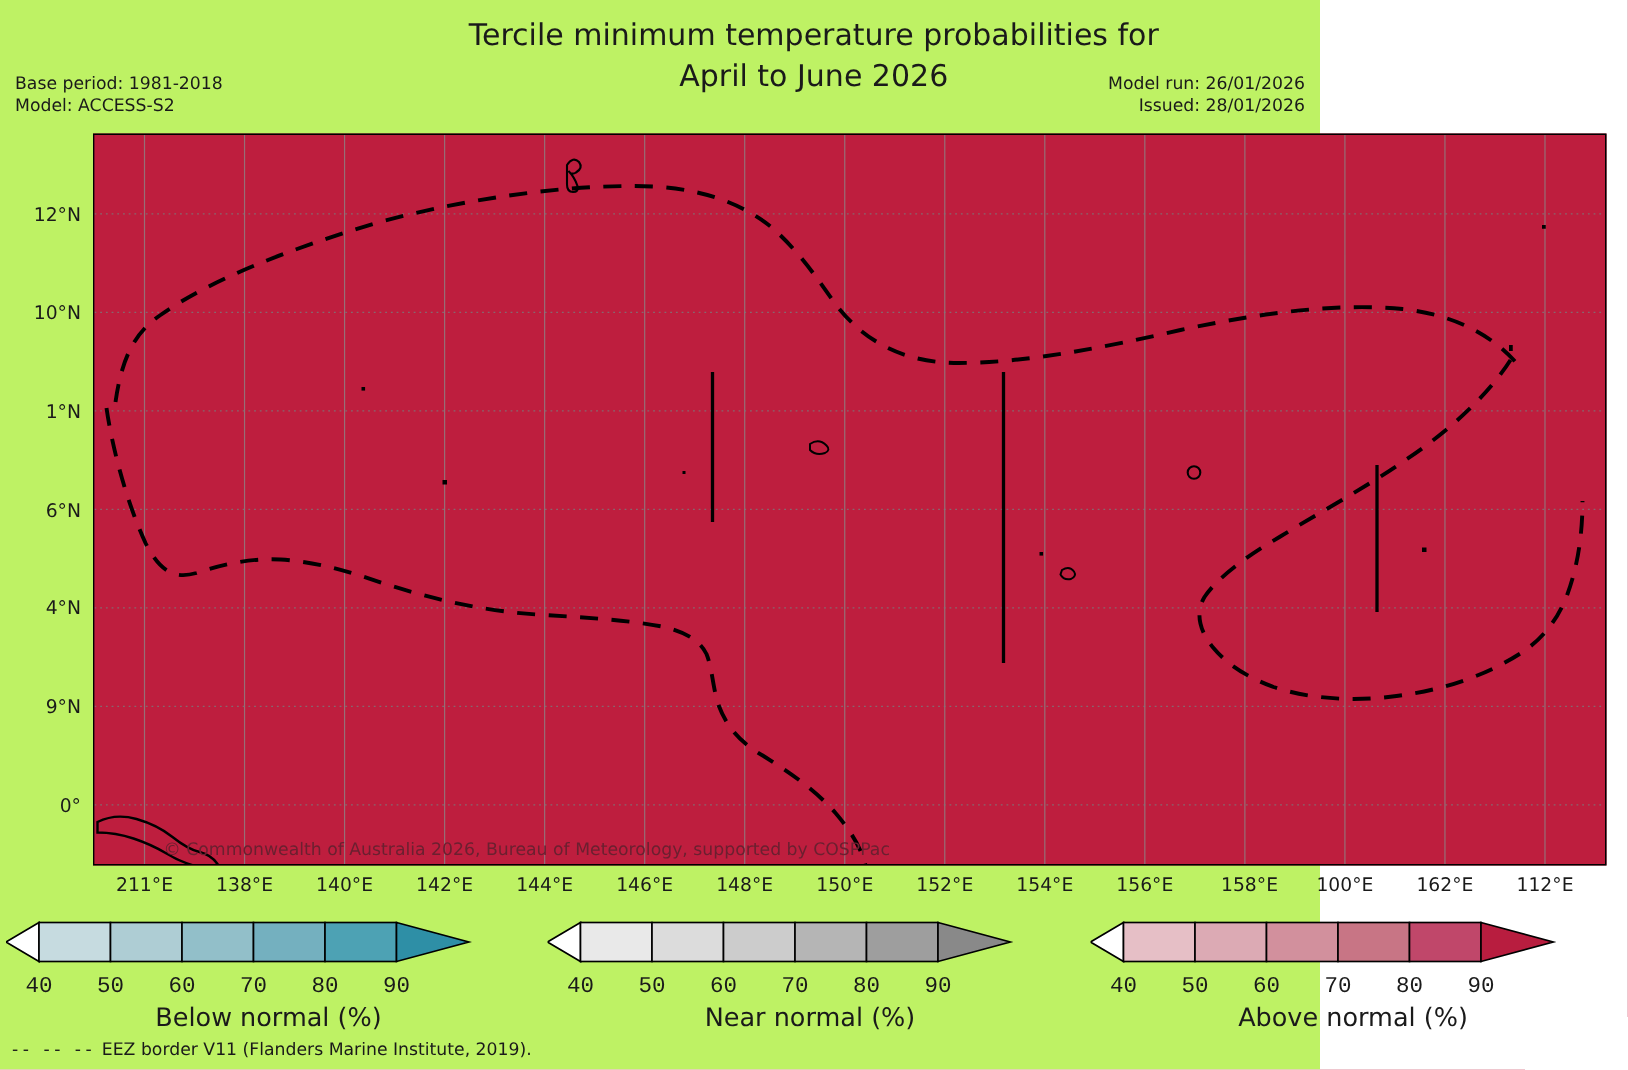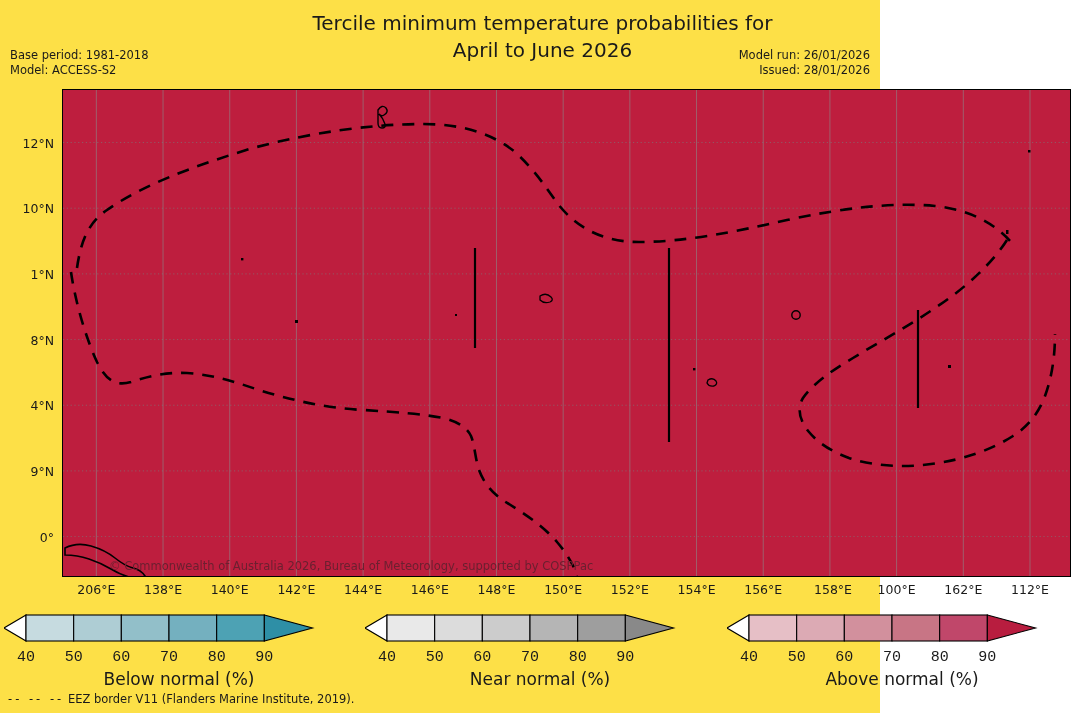--- a/index.html
+++ b/index.html
@@ -1,21 +1,21 @@
 <!DOCTYPE html>
 <html><head>
 <meta charset="utf-8">
 <style>
   html,body{margin:0;padding:0;background:#ffffff;}
   body{
     width:1085px;height:713px;
     font-family:"DejaVu Sans","Liberation Sans",sans-serif;
     color:#000;position:relative;overflow:hidden;
   }
-  .figure{position:absolute;left:0;top:0;width:880px;height:713px;background:#fde047;}
+  .figure{position:absolute;left:0;top:0;width:880px;height:713px;background:#bef264;}
 
   
   .title{
     position:absolute;left:0;top:10px;width:1085px;text-align:center;
     font-size:20px;line-height:27px;color:#1a1a1a;font-weight:400;
   }
   .title .l2{display:block;}
   .meta-left{
     position:absolute;left:10px;top:48px;font-size:11.5px;line-height:15px;
     color:#1a1a1a;text-align:left;
@@ -89,21 +89,21 @@
 
   <div class="meta-right">
     <div>Model run: 26/01/2026</div>
     <div>Issued: 28/01/2026</div>
   </div>
 
   <div class="ylabels" id="ylabels">
       <span style="top: 53.5405px;">12°N</span>
       <span style="top: 119.216px;">10°N</span>
       <span style="top: 184.892px;">1°N</span>
-      <span style="top: 250.568px;">8°N</span>
+      <span style="top: 250.568px;">6°N</span>
       <span style="top: 316.243px;">4°N</span>
       <span style="top: 381.919px;">9°N</span>
       <span style="top: 447.595px;">0°</span>
     </div>
 
   <div class="map-frame">
     <div class="map-fill"></div>
 
     <svg class="map-svg" viewBox="0 0 1007 486" preserveAspectRatio="none">
 
@@ -185,21 +185,21 @@
       <path fill="#000" d="M 630 278 l 2.4 0 l 0 2.4 l -2.4 0 z"></path>
       <path fill="#000" d="M 885 275 l 3 0 l 0 3 l -3 0 z"></path>
       <path fill="#000" d="M 965 60 l 2.5 0 l 0 2.5 l -2.5 0 z"></path>
       <path fill="#000" d="M 943 140 l 2.5 0 l 0 4 l -2.5 0 z"></path>
     </svg>
 
     <div class="copyright" style="left:46px;top:469px;position:absolute;">© Commonwealth of Australia 2026, Bureau of Meteorology, supported by COSPPac</div>
   </div>
 
   <div class="xlabels" id="xlabels">
-      <span style="left: 34.3444px; top: 2px;">206°E</span>
+      <span style="left: 34.3444px; top: 2px;">211°E</span>
       <span style="left: 101.033px; top: 2px;">138°E</span>
       <span style="left: 167.722px; top: 2px;">140°E</span>
       <span style="left: 234.411px; top: 2px;">142°E</span>
       <span style="left: 301.099px; top: 2px;">144°E</span>
       <span style="left: 367.788px; top: 2px;">146°E</span>
       <span style="left: 434.477px; top: 2px;">148°E</span>
       <span style="left: 501.166px; top: 2px;">150°E</span>
       <span style="left: 567.854px; top: 2px;">152°E</span>
       <span style="left: 634.543px; top: 2px;">154°E</span>
       <span style="left: 701.232px; top: 2px;">156°E</span>

